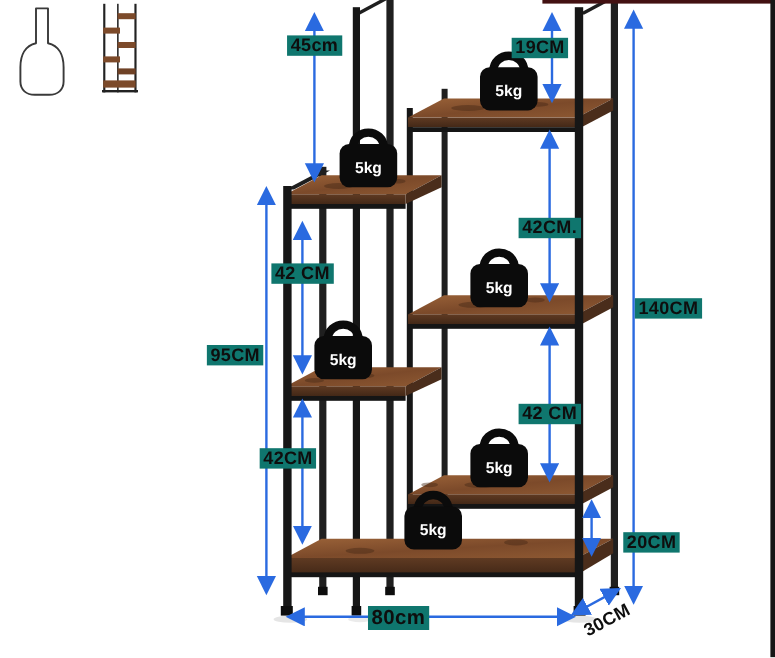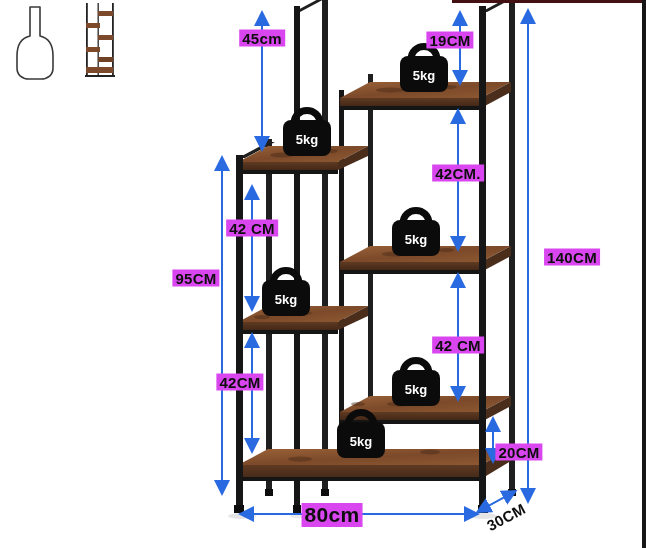--- a/index.html
+++ b/index.html
@@ -1,21 +1,21 @@
 <!DOCTYPE html>
 <html><head>
 <meta charset="utf-8">
 <style>
   html,body{margin:0;padding:0;background:#fff}
   .stage{position:relative;width:646px;height:548px;background:#ffffff;overflow:hidden;
          font-family:"Liberation Sans",sans-serif}
   .scene{position:absolute;left:0;top:0;width:646px;height:548px}
   .dim-label{position:absolute;transform:translate(-50%,-50%);font-weight:bold;font-size:15px;
-             color:#0e0e0e;background:#d946ef;padding:0 3px;white-space:nowrap;letter-spacing:.3px}
-  .dim-label.lg{font-size:21px}
+             color:#0e0e0e;background:#0f766e;padding:0 3px;white-space:nowrap;letter-spacing:.3px}
+  .dim-label.lg{font-size:17px}
   .dim-label.rot{transform:translate(-50%,-50%) rotate(-28deg);background:transparent}
   .top-line{position:absolute;left:452px;top:0;width:194px;height:3px;background:#431112}
   .right-edge{position:absolute;right:0;top:0;width:4px;height:548px;background:#161616}
   .corner-outline{position:absolute;left:13px;top:4px}
   .corner-thumb{position:absolute;left:83px;top:3px}
   .wt{fill:#ffffff;font:700 13px "Liberation Sans",sans-serif;text-anchor:middle}
   .arr{stroke:#2a6ae0;stroke-width:2;fill:none}
 </style>
 </head>
 <body>
@@ -184,25 +184,25 @@
       <line class="arr" x1="252" y1="336" x2="252" y2="450" marker-start="url(#ah)" marker-end="url(#ah)"></line>
       <line class="arr" x1="458" y1="276" x2="458" y2="398" marker-start="url(#ah)" marker-end="url(#ah)"></line>
       <line class="arr" x1="493" y1="420" x2="493" y2="460" marker-start="url(#ah)" marker-end="url(#ah)"></line>
       <line class="arr" x1="242" y1="514" x2="476" y2="514" marker-start="url(#ah)" marker-end="url(#ah)"></line>
       <line class="arr" x1="479" y1="511" x2="514" y2="492" marker-start="url(#ah)" marker-end="url(#ah)"></line>
     </g>
   </svg>
 
   <div class="dim-label" style="left:262px;top:38px">45cm</div>
   <div class="dim-label" style="left:450px;top:40px">19CM</div>
-  <div class="dim-label" style="left:458px;top:173px">42CM.</div>
+  <div class="dim-label" style="left:458px;top:190px">42CM.</div>
   <div class="dim-label" style="left:252px;top:228px">42 CM</div>
-  <div class="dim-label" style="left:196px;top:278px">95CM</div>
-  <div class="dim-label" style="left:572px;top:257px">140CM</div>
+  <div class="dim-label" style="left:196px;top:296px">95CM</div>
+  <div class="dim-label" style="left:557px;top:257px">140CM</div>
   <div class="dim-label" style="left:240px;top:382px">42CM</div>
   <div class="dim-label" style="left:458px;top:345px">42 CM</div>
-  <div class="dim-label" style="left:519px;top:452px">20CM</div>
+  <div class="dim-label" style="left:543px;top:452px">20CM</div>
   <div class="dim-label lg" style="left:332px;top:515px">80cm</div>
   <div class="dim-label rot" style="left:506px;top:517px">30CM</div>
 
   <div class="top-line"></div>
   <div class="right-edge"></div>
 </div>
 
 </body></html>

